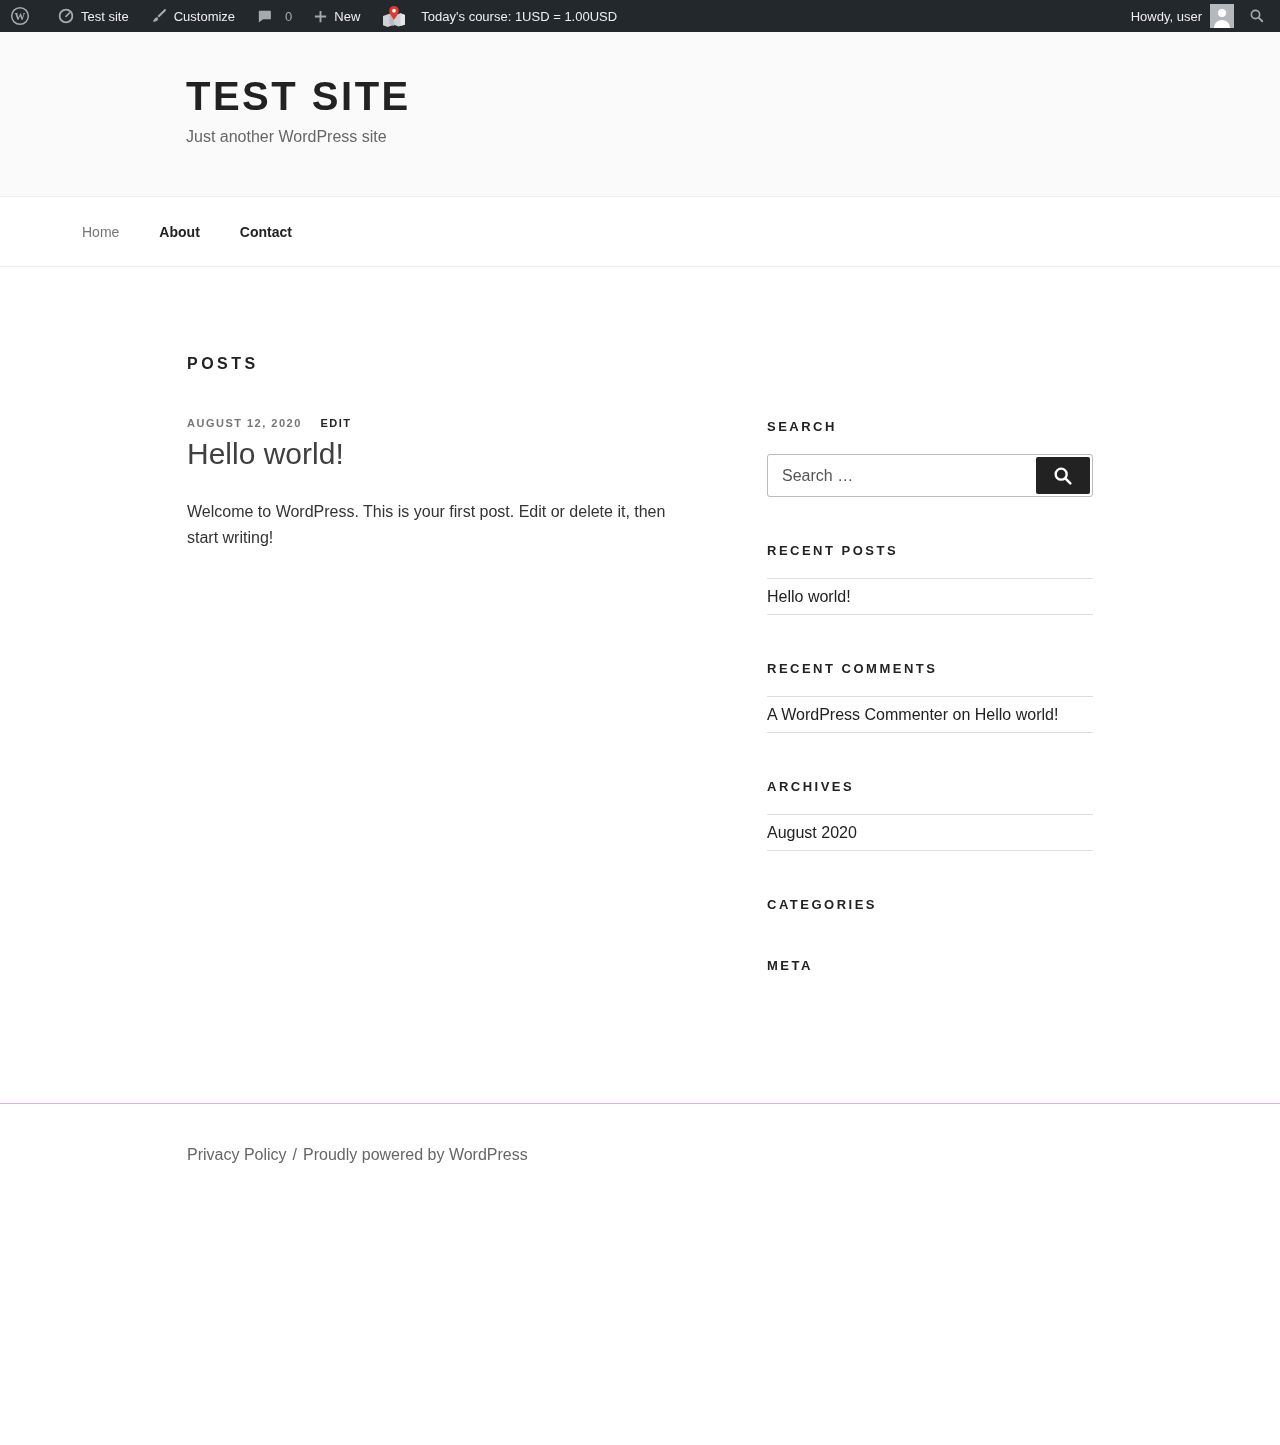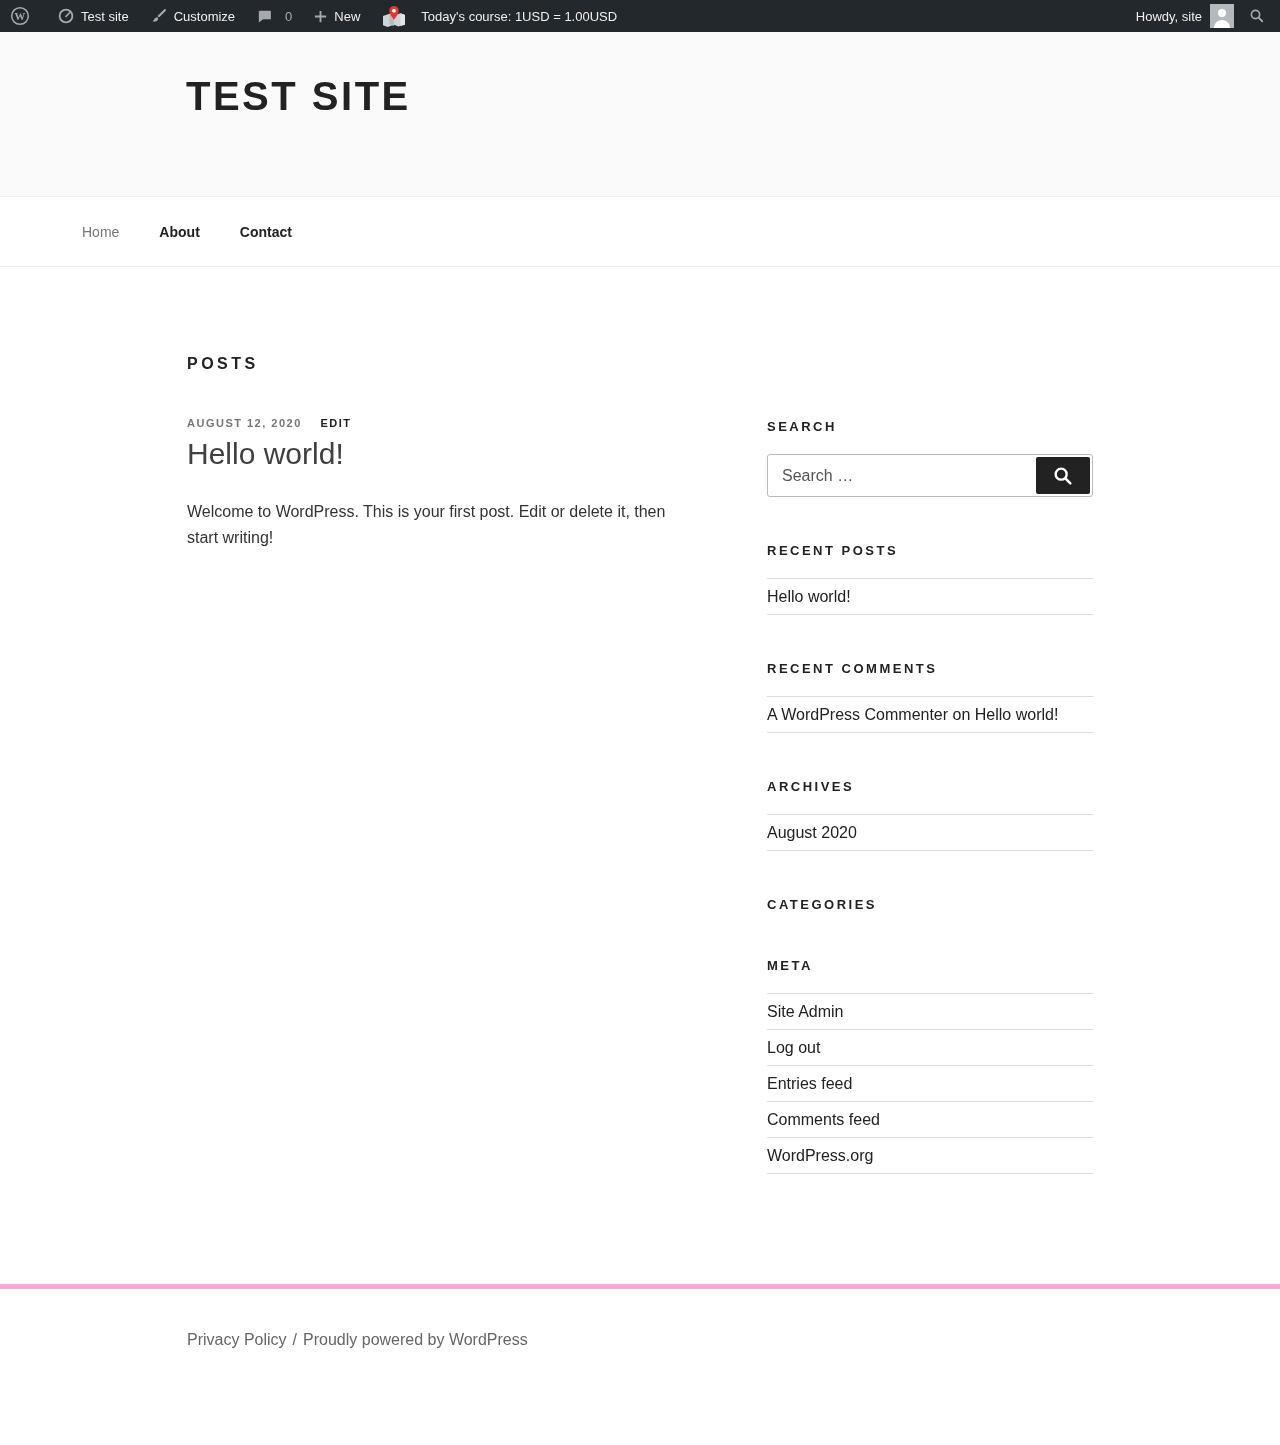--- a/index.html
+++ b/index.html
@@ -56,21 +56,21 @@
   .rc-on { color: #333; cursor: default; }
 
   .search-form { position: relative; }
   .search-input { width: 100%; height: 43px; border: 1px solid #bbb; border-radius: 3px;
     font-size: 16px; color: #555; padding: 0 64px 0 14px; font-family: "Liberation Sans", sans-serif; background: #fff; }
   .search-input::placeholder { color: #555; opacity: 1; }
   .search-submit { position: absolute; top: 3px; right: 3px; bottom: 3px; width: 54px;
     background: #222; border: none; border-radius: 2px; display: flex; align-items: center; justify-content: center; cursor: pointer; }
 
   
-  .site-footer { border-top: 5px solid #f9a8d4; }
+  .site-footer { border-top: 1px solid #f9a8d4; }
   .footer-inner { width: 906px; margin: 0 auto; padding: 42px 0 35px 0; font-size: 16px; color: #666; }
   .footer-inner a { color: #666; cursor: pointer; }
   .footer-sep { margin: 0 6px; color: #666; }
 </style>
 </head>
 <body>
 
 <div class="admin-bar">
   <div class="ab-item">
     <span class="ico">
@@ -127,40 +127,41 @@
         <path d="M21 9l5 2V21.5l-5 1.5z" fill="#e4e6e8"></path>
         <path d="M14 1a5.2 5.2 0 0 0-5.2 5.2C8.8 10 14 16 14 16s5.2-6 5.2-9.8A5.2 5.2 0 0 0 14 1z" fill="#e03a2f"></path>
         <circle cx="14" cy="6.2" r="2" fill="#fff"></circle>
       </svg>
     </span>
     <span class="ab-label">Today's course: 1USD = 1.00USD</span>
   </div>
 
   <div class="ab-right">
     <div class="ab-howdy">
-      <span class="howdy-text">Howdy, site</span>
+      <span class="howdy-text">Howdy, user</span>
       <span>
         <svg width="24" height="24" viewBox="0 0 24 24">
           <rect width="24" height="24" fill="#b4b9be"></rect>
           <circle cx="12" cy="9" r="4" fill="#fff"></circle>
           <path d="M4 24c0-4.4 3.6-8 8-8s8 3.6 8 8z" fill="#fff"></path>
         </svg>
       </span>
     </div>
     <span class="ab-search">
       <svg width="18" height="18" viewBox="0 0 24 24">
         <circle cx="10" cy="10" r="5.5" fill="none" stroke="#a7aaad" stroke-width="2.2"></circle>
         <line x1="14.2" y1="14.2" x2="19" y2="19" stroke="#a7aaad" stroke-width="2.4" stroke-linecap="round"></line>
       </svg>
     </span>
   </div>
 </div>
 
 <header class="site-header">
   <div class="site-title">TEST SITE</div>
+  <div class="site-tagline">Just another WordPress site</div>
 </header>
 
 <nav class="site-nav">
   <span class="nav-item current">Home</span>
   <span class="nav-item">About</span>
   <span class="nav-item">Contact</span>
 </nav>
 
 <div class="wrap">
 
@@ -214,27 +215,20 @@
         <li>August 2020</li>
       </ul>
     </section>
 
     <section class="widget">
       <h3 class="widget-title">CATEGORIES</h3>
     </section>
 
     <section class="widget" style="margin-bottom:0">
       <h3 class="widget-title">META</h3>
-      <ul>
-        <li>Site Admin</li>
-        <li>Log out</li>
-        <li>Entries feed</li>
-        <li>Comments feed</li>
-        <li>WordPress.org</li>
-      </ul>
     </section>
 
   </aside>
 </div>
 
 <footer class="site-footer">
   <div class="footer-inner">
     <a>Privacy Policy</a><span class="footer-sep">/</span><a>Proudly powered by WordPress</a>
   </div>
 </footer>

